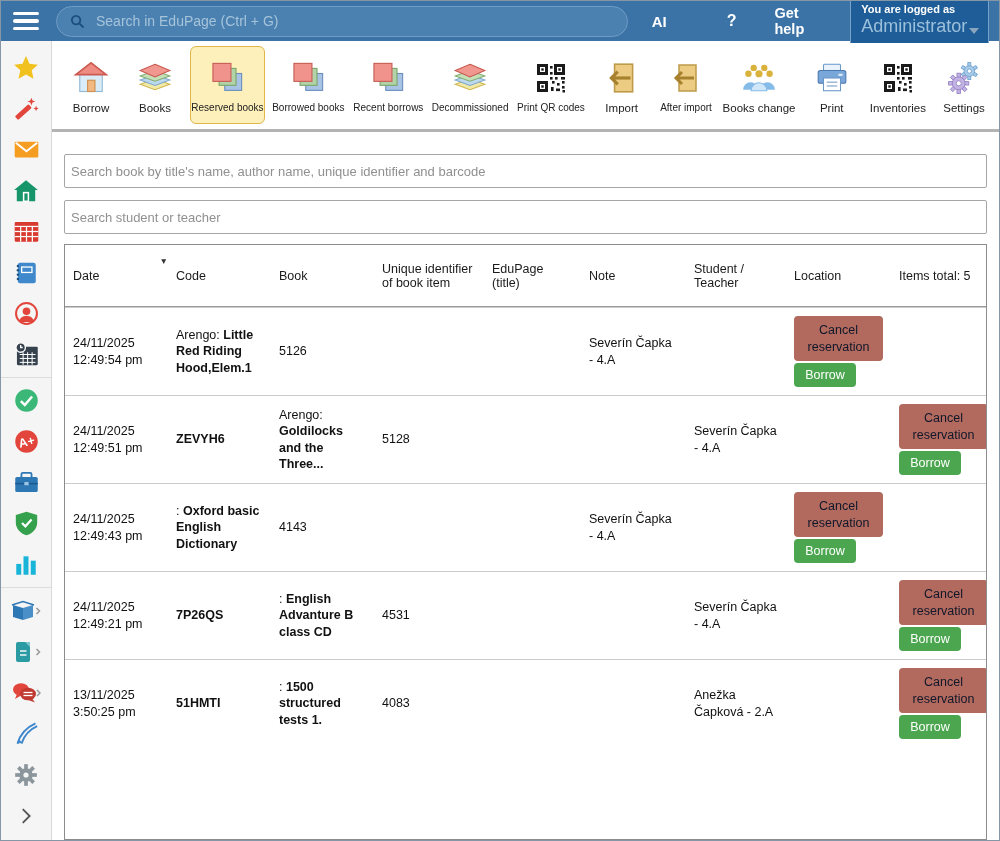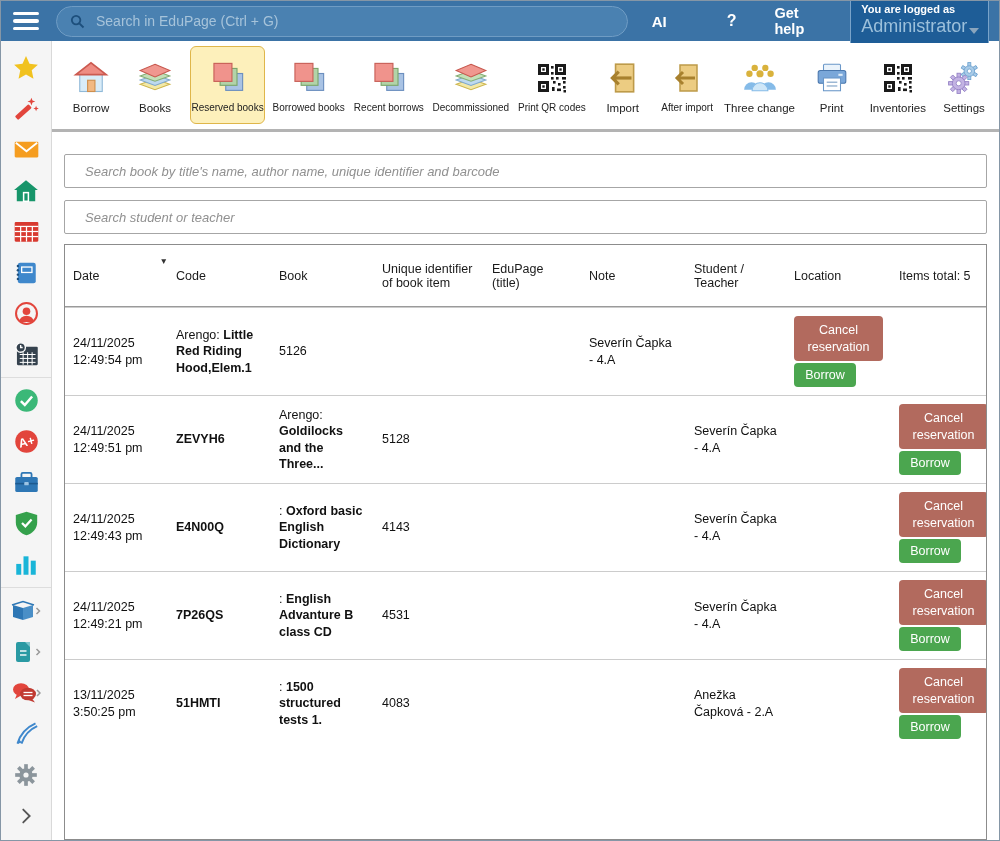--- a/index.html
+++ b/index.html
@@ -70,22 +70,22 @@
   }
   .tool .ticon { height: 40px; display: flex; align-items: center; justify-content: center; }
   .tool .tlabel { font-size: 11.5px; color: #222; margin-top: 4px; white-space: nowrap; }
   .tool.small .tlabel { font-size: 10px; }
   .tool.selected { background: #fdf0bb; border-color: #dfb64a; }
   .toolbar-divider { height: 3px; background: #b3b3b3; }
   
   .content { padding: 22px 12px 0 12px; flex: 1; display: flex; flex-direction: column; min-height: 0; }
   .filter-input {
     width: 100%; height: 34px; border: 1px solid #a6a6a6; border-radius: 2px;
-    font-size: 13px; color: #737373; padding: 0 20px; outline: none;
-    font-family: "Liberation Sans", sans-serif; background: #fff; font-style: italic;
+    font-size: 13px; color: #737373; padding: 0 6px; outline: none;
+    font-family: "Liberation Sans", sans-serif; background: #fff;
   }
   .filter-input::placeholder { color: #909090; opacity: 1; }
   .fi2 { margin-top: 12px; }
   
   .table-box { margin-top: 10px; border: 1px solid #8c8c8c; flex: 1; overflow: hidden; background: #fff; }
   .tgrid {
     display: grid;
     grid-template-columns: 103px 103px 103px 110px 97px 105px 100px 105px 1fr;
   }
   .thead { border-bottom: 1px solid #9a9a9a; }
@@ -97,21 +97,21 @@
   .trow { border-top: 1px solid #ccc; }
   .trow:first-of-type { border-top: none; }
   .trow .cell {
     min-height: 87px; display: flex; flex-direction: column; justify-content: center;
     font-size: 12.5px; color: #111; padding: 6px 8px; line-height: 1.3;
   }
   .code { font-weight: bold; }
   .btitle { font-weight: bold; }
   .actions-cell { align-items: flex-start; }
   .btn-cancel {
-    width: 89px; background: #b26a5e; color: #ffffff; border: none; border-radius: 4px;
+    width: 89px; background: #b26a5e; color: #0f172a; border: none; border-radius: 4px;
     font-size: 12.5px; padding: 6px 3px; line-height: 1.3; cursor: pointer;
     font-family: "Liberation Sans", sans-serif;
   }
   .btn-borrow {
     width: 62px; background: #4ba64f; color: #fff; border: none; border-radius: 4px;
     font-size: 12.5px; padding: 5px 0; margin-top: 2px; cursor: pointer;
     font-family: "Liberation Sans", sans-serif;
   }
 </style>
 </head>
@@ -440,21 +440,21 @@
               <circle cx="12" cy="5.5" r="3" fill="#d9b23c"></circle>
               <circle cx="22" cy="5.5" r="3" fill="#d9b23c"></circle>
               <circle cx="7" cy="11" r="3" fill="#d9b23c"></circle>
               <circle cx="27" cy="11" r="3" fill="#d9b23c"></circle>
               <circle cx="17" cy="11" r="3.4" fill="#d9b23c"></circle>
               <path d="M2 26 a7 7 0 0 1 14 0 Z" fill="#85bbe8"></path>
               <path d="M18 26 a7 7 0 0 1 14 0 Z" fill="#85bbe8"></path>
               <path d="M9.5 27 a7.5 7.5 0 0 1 15 0 Z" fill="#cfe7f8" stroke="#85bbe8"></path>
             </svg>
           </div>
-        <div class="tlabel">Three change</div>
+        <div class="tlabel">Books change</div>
       </div>
       <div class="tool">
         <div class="ticon">
             <svg viewBox="0 0 32 32" width="34" height="34">
               <rect x="8" y="3" width="16" height="8" rx="1" fill="#eaf3fb" stroke="#6a97c8"></rect>
               <rect x="3" y="9" width="26" height="12" rx="2" fill="#7aa7d9" stroke="#4a77ad"></rect>
               <rect x="22" y="12" width="4" height="2" fill="#dcebf8"></rect>
               <rect x="8" y="16" width="16" height="12" fill="#fff" stroke="#6a97c8"></rect>
               <line x1="11" y1="20" x2="21" y2="20" stroke="#9db8d4" stroke-width="1.4"></line>
               <line x1="11" y1="23.5" x2="21" y2="23.5" stroke="#9db8d4" stroke-width="1.4"></line>
@@ -578,21 +578,20 @@
             <button class="btn-cancel">Cancel reservation</button>
             <button class="btn-borrow">Borrow</button>
           </div>
         </div>
 
         <div class="tgrid trow">
           <div class="cell">
               <span>24/11/2025</span>
               <span>12:49:43 pm</span>
             </div>
-          <div class="cell code">E4N00Q</div>
           <div class="cell">
               <span><span>:</span> <span class="btitle">Oxford basic English Dictionary</span></span>
             </div>
           <div class="cell">4143</div>
           <div class="cell"></div>
           <div class="cell"></div>
           <div class="cell">Severín Čapka - 4.A</div>
           <div class="cell"></div>
           <div class="cell actions-cell">
             <button class="btn-cancel">Cancel reservation</button>

